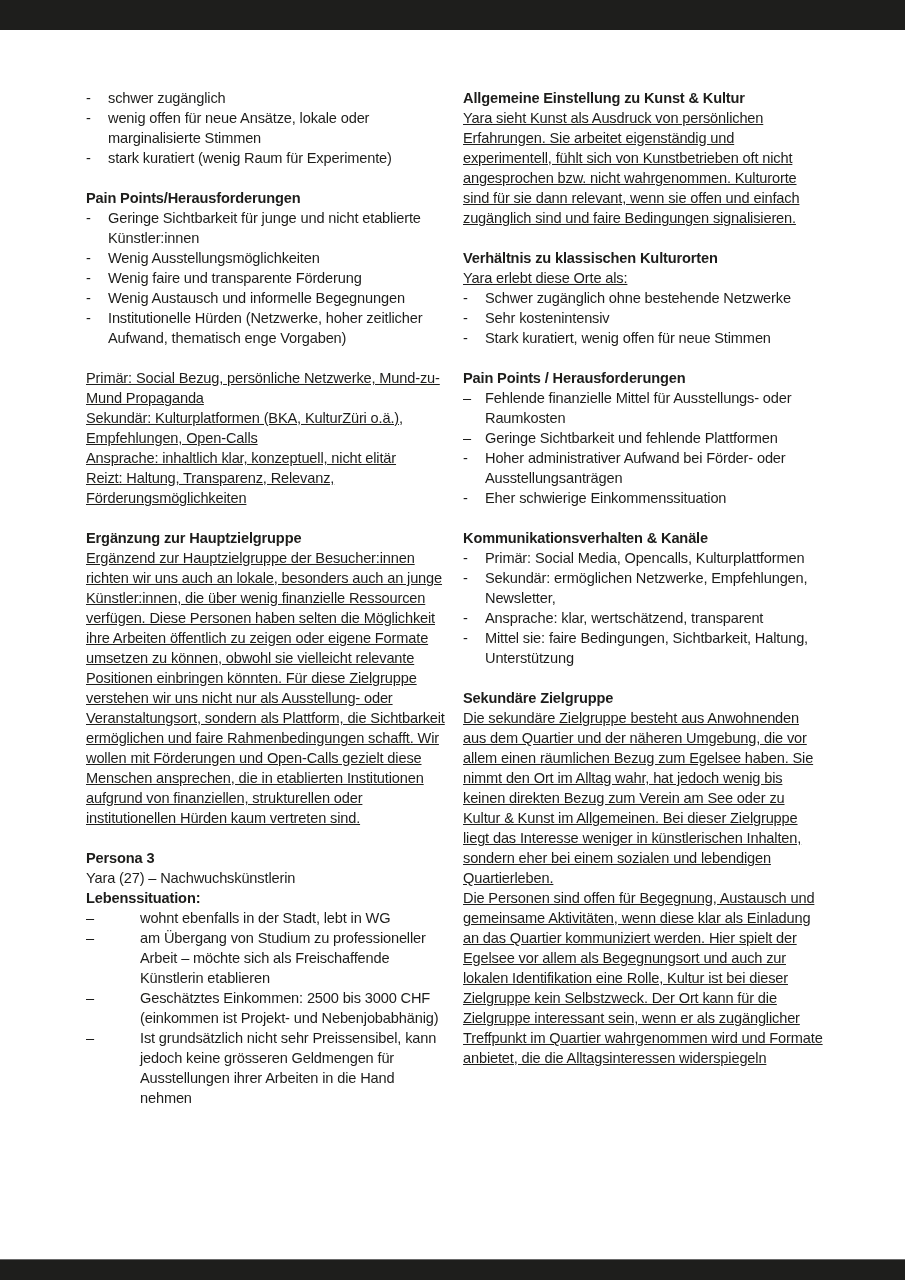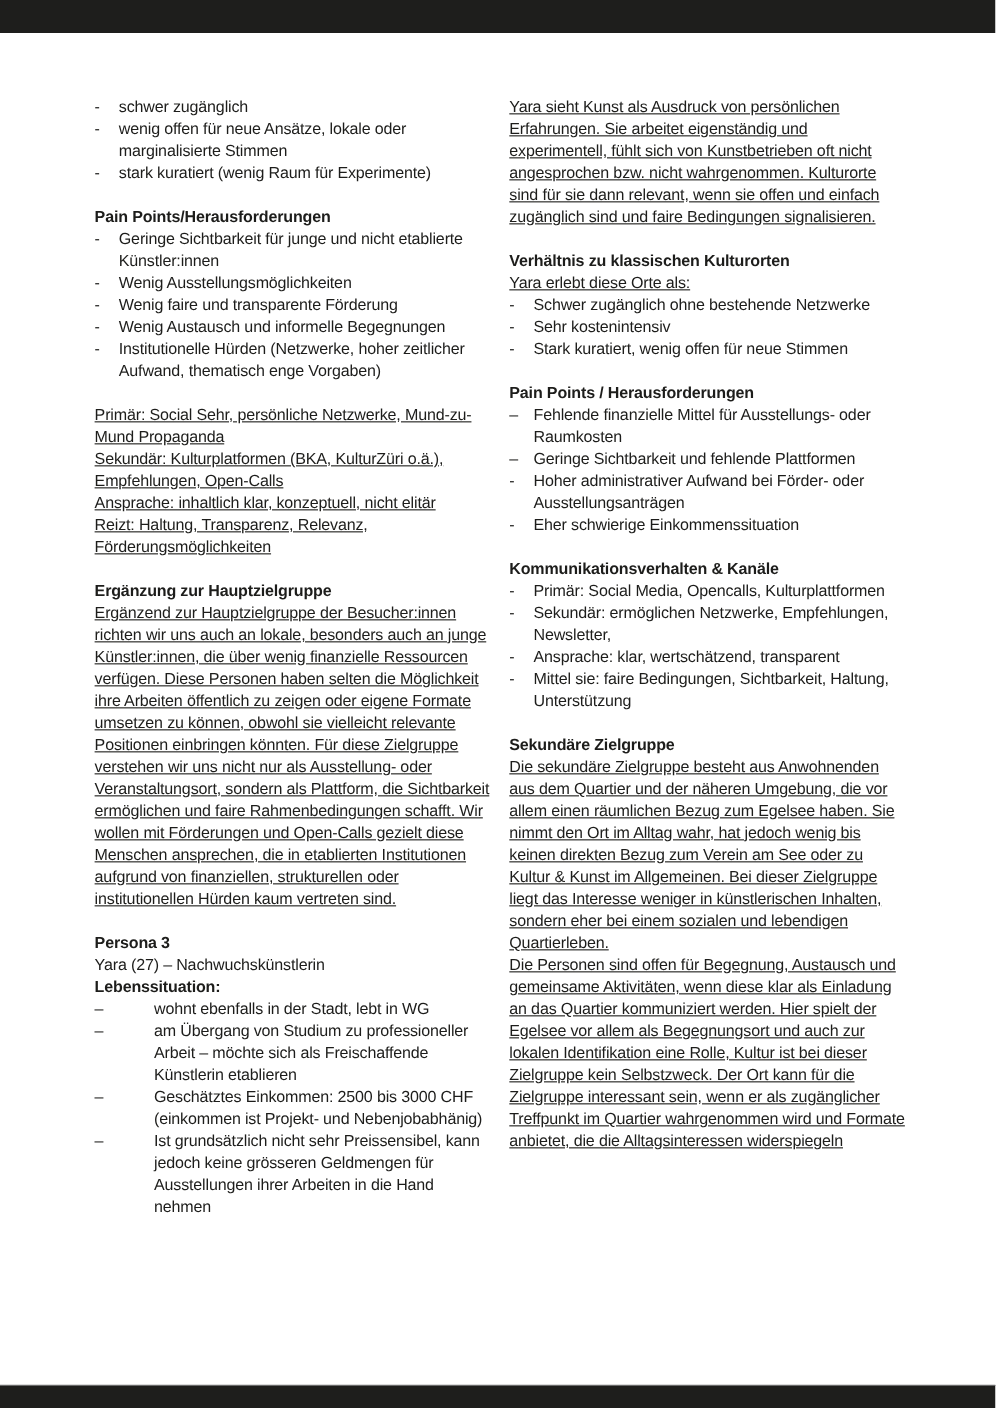--- a/index.html
+++ b/index.html
@@ -42,21 +42,21 @@
     <ul class="dl">
       <li><span class="dash">-</span><span>Geringe Sichtbarkeit für junge und nicht etablierte Künstler:innen</span></li>
       <li><span class="dash">-</span><span>Wenig Ausstellungsmöglichkeiten</span></li>
       <li><span class="dash">-</span><span>Wenig faire und transparente Förderung</span></li>
       <li><span class="dash">-</span><span>Wenig Austausch und informelle Begegnungen</span></li>
       <li><span class="dash">-</span><span>Institutionelle Hürden (Netzwerke, hoher zeitlicher Aufwand, thematisch enge Vorgaben)</span></li>
     </ul>
   </div>
 
   <div class="section">
-    <p class="p">Primär: Social Sehr, persönliche Netzwerke, Mund-zu-Mund Propaganda</p>
+    <p class="p">Primär: Social Bezug, persönliche Netzwerke, Mund-zu-Mund Propaganda</p>
     <p class="p">Sekundär: Kulturplatformen (BKA, KulturZüri o.ä.), Empfehlungen, Open-Calls</p>
     <p class="p">Ansprache: inhaltlich klar, konzeptuell, nicht elitär</p>
     <p class="p">Reizt: Haltung, Transparenz, Relevanz, Förderungsmöglichkeiten</p>
   </div>
 
   <div class="section">
     <div class="h">Ergänzung zur Hauptzielgruppe</div>
     <p class="p">Ergänzend zur Hauptzielgruppe der Besucher:innen richten wir uns auch an lokale, besonders auch an junge Künstler:innen, die über wenig finanzielle Ressourcen verfügen. Diese Personen haben selten die Möglichkeit ihre Arbeiten öffentlich zu zeigen oder eigene Formate umsetzen zu können, obwohl sie vielleicht relevante Positionen einbringen könnten. Für diese Zielgruppe verstehen wir uns nicht nur als Ausstellung- oder Veranstaltungsort, sondern als Plattform, die Sichtbarkeit ermöglichen und faire Rahmenbedingungen schafft. Wir wollen mit Förderungen und Open-Calls gezielt diese Menschen ansprechen, die in etablierten Institutionen aufgrund von finanziellen, strukturellen oder institutionellen Hürden kaum vertreten sind.</p>
   </div>
 
@@ -68,20 +68,21 @@
       <li><span class="dash">–</span><span>wohnt ebenfalls in der Stadt, lebt in WG</span></li>
       <li><span class="dash">–</span><span>am Übergang von Studium zu professioneller Arbeit – möchte sich als Freischaffende Künstlerin etablieren</span></li>
       <li><span class="dash">–</span><span>Geschätztes Einkommen: 2500 bis 3000 CHF (einkommen ist Projekt- und Nebenjobabhänig)</span></li>
       <li><span class="dash">–</span><span>Ist grundsätzlich nicht sehr Preissensibel, kann jedoch keine grösseren Geldmengen für Ausstellungen ihrer Arbeiten in die Hand nehmen</span></li>
     </ul>
   </div>
 </div>
 
 <div class="col right">
   <div class="section">
+    <div class="h">Allgemeine Einstellung zu Kunst &amp; Kultur</div>
     <p class="p">Yara sieht Kunst als Ausdruck von persönlichen Erfahrungen. Sie arbeitet eigenständig und experimentell, fühlt sich von Kunstbetrieben oft nicht angesprochen bzw. nicht wahrgenommen. Kulturorte sind für sie dann relevant, wenn sie offen und einfach zugänglich sind und faire Bedingungen signalisieren.</p>
   </div>
 
   <div class="section">
     <div class="h">Verhältnis zu klassischen Kulturorten</div>
     <p class="p">Yara erlebt diese Orte als:</p>
     <ul class="dl">
       <li><span class="dash">-</span><span>Schwer zugänglich ohne bestehende Netzwerke</span></li>
       <li><span class="dash">-</span><span>Sehr kostenintensiv</span></li>
       <li><span class="dash">-</span><span>Stark kuratiert, wenig offen für neue Stimmen</span></li>

